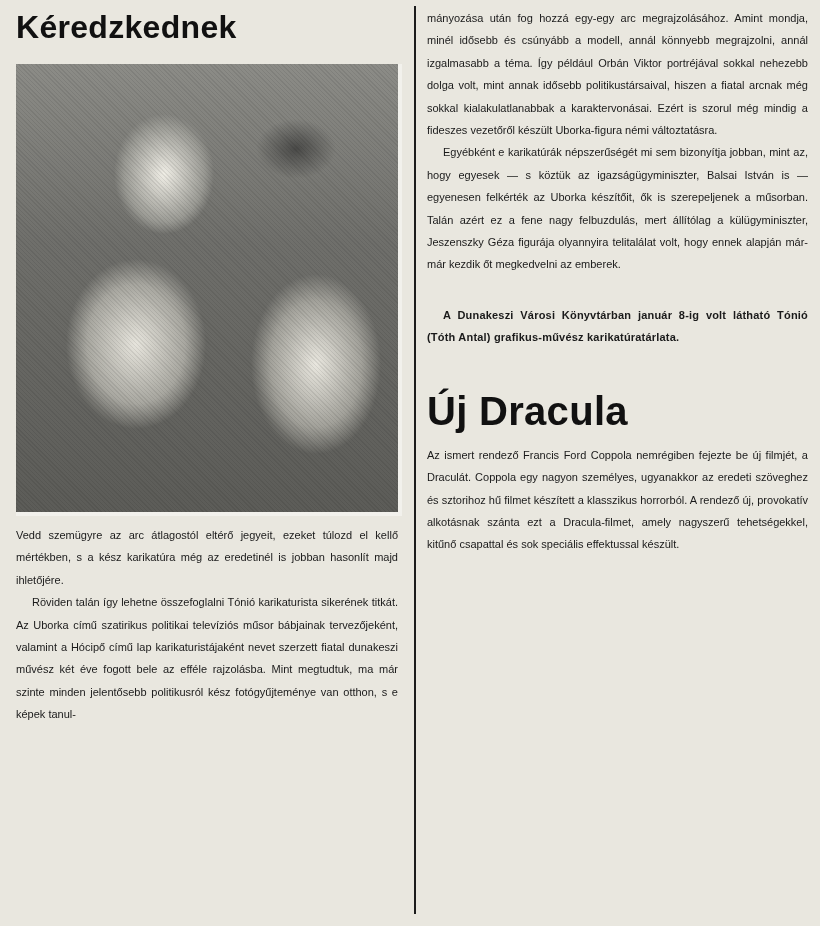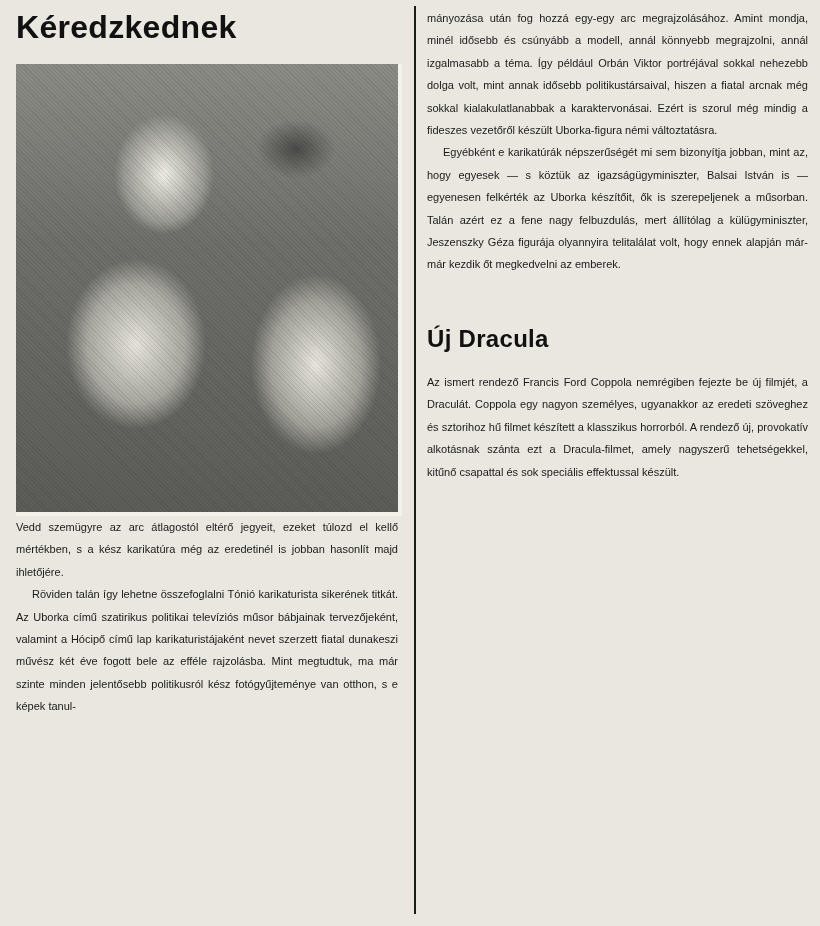--- a/index.html
+++ b/index.html
@@ -40,24 +40,24 @@
     box-sizing: content-box;
   }
   p {
     margin: 0;
     font-size: 11px;
     line-height: 22.4px;
     text-align: justify;
     color: #1a1a1a;
   }
   p.indent { text-indent: 16px; }
-  .left-text { }
+  .left-text { margin-top: 8px; }
   .right-text { padding-top: 7px; }
   .bold-p { font-weight: bold; margin-top: 28px; letter-spacing: 0.2px; }
-  .h1-second { font-size: 24px; line-height: 37px; margin-top: 44px; margin-bottom: 14px; }
+  .h1-second { font-size: 40px; line-height: 37px; margin-top: 44px; margin-bottom: 14px; }
 </style>
 </head>
 <body>
 
 <div class="col col-left">
   <h1 class="h1-main">
     <span>Kéredzkednek</span><br>
   </h1>
   <div class="photo" title="Caricaturist posing with Uborka puppet heads"></div>
   <div class="left-text">
@@ -65,16 +65,17 @@
     <p class="indent">Röviden talán így lehetne összefoglalni Tónió karikaturista sikerének titkát. Az Uborka című szatirikus politikai televíziós műsor bábjainak tervezőjeként, valamint a Hócipő című lap karikaturistájaként nevet szerzett fiatal dunakeszi művész két éve fogott bele az efféle rajzolásba. Mint megtudtuk, ma már szinte minden jelentősebb politikusról kész fotógyűjteménye van otthon, s e képek tanul-</p>
   </div>
 </div>
 
 <div class="divider"></div>
 
 <div class="col col-right">
   <div class="right-text">
     <p>mányozása után fog hozzá egy-egy arc megrajzolásához. Amint mondja, minél idősebb és csúnyább a modell, annál könnyebb megrajzolni, annál izgalmasabb a téma. Így például Orbán Viktor portréjával sokkal nehezebb dolga volt, mint annak idősebb politikustársaival, hiszen a fiatal arcnak még sokkal kialakulatlanabbak a karaktervonásai. Ezért is szorul még mindig a fideszes vezetőről készült Uborka-figura némi változtatásra.</p>
     <p class="indent">Egyébként e karikatúrák népszerűségét mi sem bizonyítja jobban, mint az, hogy egyesek — s köztük az igazságügyminiszter, Balsai István is — egyenesen felkérték az Uborka készítőit, ők is szerepeljenek a műsorban. Talán azért ez a fene nagy felbuzdulás, mert állítólag a külügyminiszter, Jeszenszky Géza figurája olyannyira telitalálat volt, hogy ennek alapján már-már kezdik őt megkedvelni az emberek.</p>
+    <p class="indent bold-p">A Dunakeszi Városi Könyvtárban január 8-ig volt látható Tónió (Tóth Antal) grafikus-művész karikatúratárlata.</p>
   </div>
   <h1 class="h1-second">Új Dracula</h1>
   <p>Az ismert rendező Francis Ford Coppola nemrégiben fejezte be új filmjét, a Draculát. Coppola egy nagyon személyes, ugyanakkor az eredeti szöveghez és sztorihoz hű filmet készített a klasszikus horrorból. A rendező új, provokatív alkotásnak szánta ezt a Dracula-filmet, amely nagyszerű tehetségekkel, kitűnő csapattal és sok speciális effektussal készült.</p>
 </div>
 
 </body></html>

